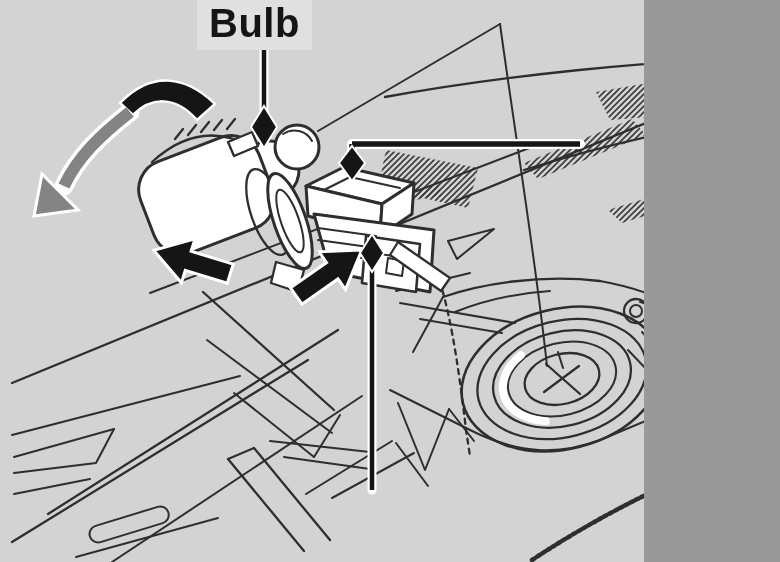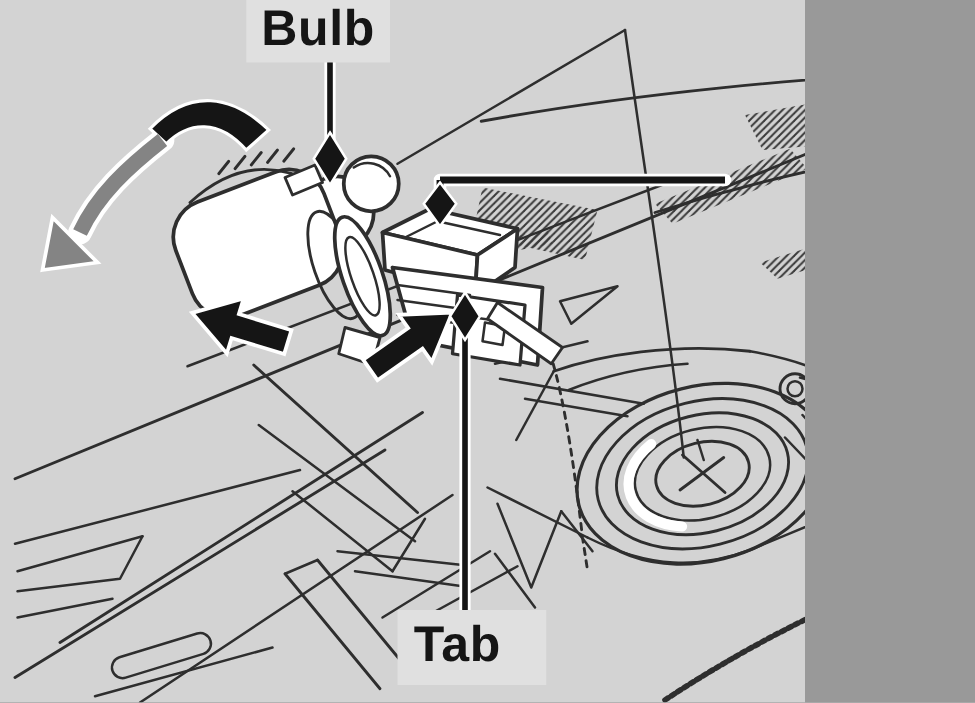--- a/index.html
+++ b/index.html
@@ -215,15 +215,14 @@
   </g>
 
   <g>
     <path class="case" stroke-width="9" d="M372,260 L372,490"></path>
     <path d="M372,260 L372,490" stroke="var(--arrow-black)" stroke-width="4.5" fill="none"></path>
     <polygon points="372,234 384,253 372,272 360,253" fill="var(--arrow-black)" stroke="#fff" stroke-width="2"></polygon>
   </g>
 </svg>
 
 <div class="lbl" id="lbl-bulb">Bulb</div>
-<div class="lbl" id="lbl-tab">Tab</div>
 
 </div>
 
 </body></html>

